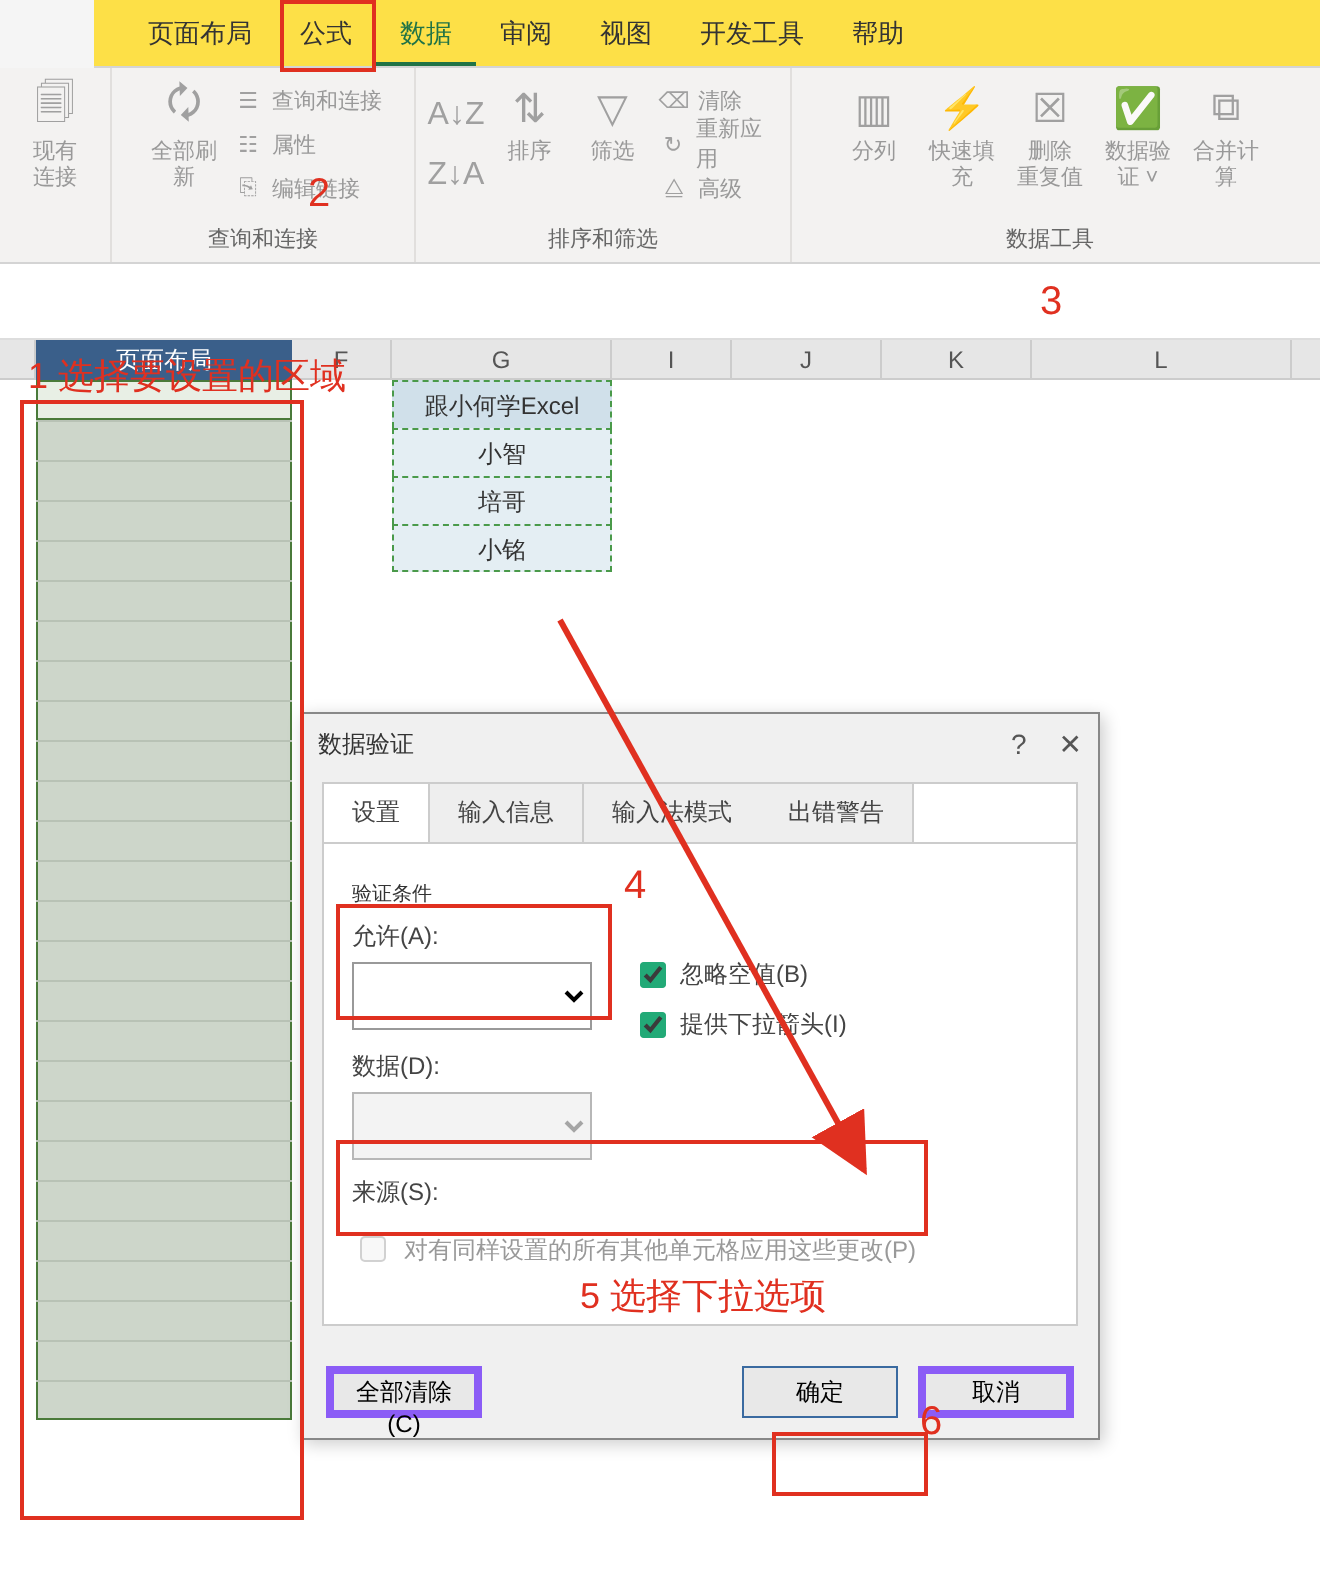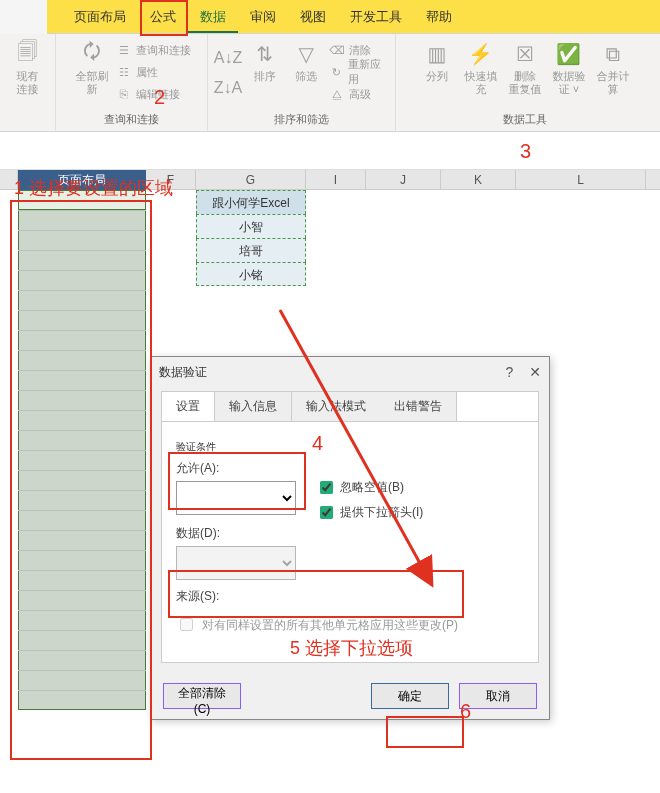--- a/index.html
+++ b/index.html
@@ -55,21 +55,21 @@
   .form-col { display:flex; flex-direction:column; gap:4px; }
   select.inp, input.inp { width:120px; height:24px; border:1px solid #999; font-size:12px; padding:16px 4px; background:#fff; }
   input.src { width:250px; height:24px; border:1px solid #999; font-size:12px; padding:0 4px; background:#fff; }
   .srcwrap { display:flex; align-items:center; }
   .srcbtn { width:22px; height:24px; border:1px solid #999; border-left:none; background:#fff; display:flex; align-items:center; justify-content:center; font-size:11px; }
   .checks { display:flex; flex-direction:column; gap:6px; padding-top:18px; font-size:12px; }
   .chk { display:flex; align-items:center; gap:4px; }
   .chk input { accent-color:#2a7; }
   .footer-chk { margin:10px 0 14px 0; display:flex; align-items:flex-end; gap:6px; font-size:12px; color:#999; }
   .dlg-footer { display:flex; justify-content:space-between; padding:10px 12px; }
-  .btn { width:78px; height:26px; border:1px solid #8b5cf6; background:#e8e8e8; font-size:12px; }
+  .btn { width:78px; height:26px; border:4px solid #8b5cf6; background:#e8e8e8; font-size:12px; }
   .btn.primary { border:1px solid #3a6aa0; }
 
   
   .redbox { position:absolute; border:2px solid #e03020; pointer-events:none; }
   .redtext { position:absolute; color:#e03020; font-size:18px; pointer-events:none; }
   .rednum { position:absolute; color:#e03020; font-size:20px; pointer-events:none; }
 
   
   .arrow-svg { position:absolute; left:0; top:0; pointer-events:none; }
 </style>

